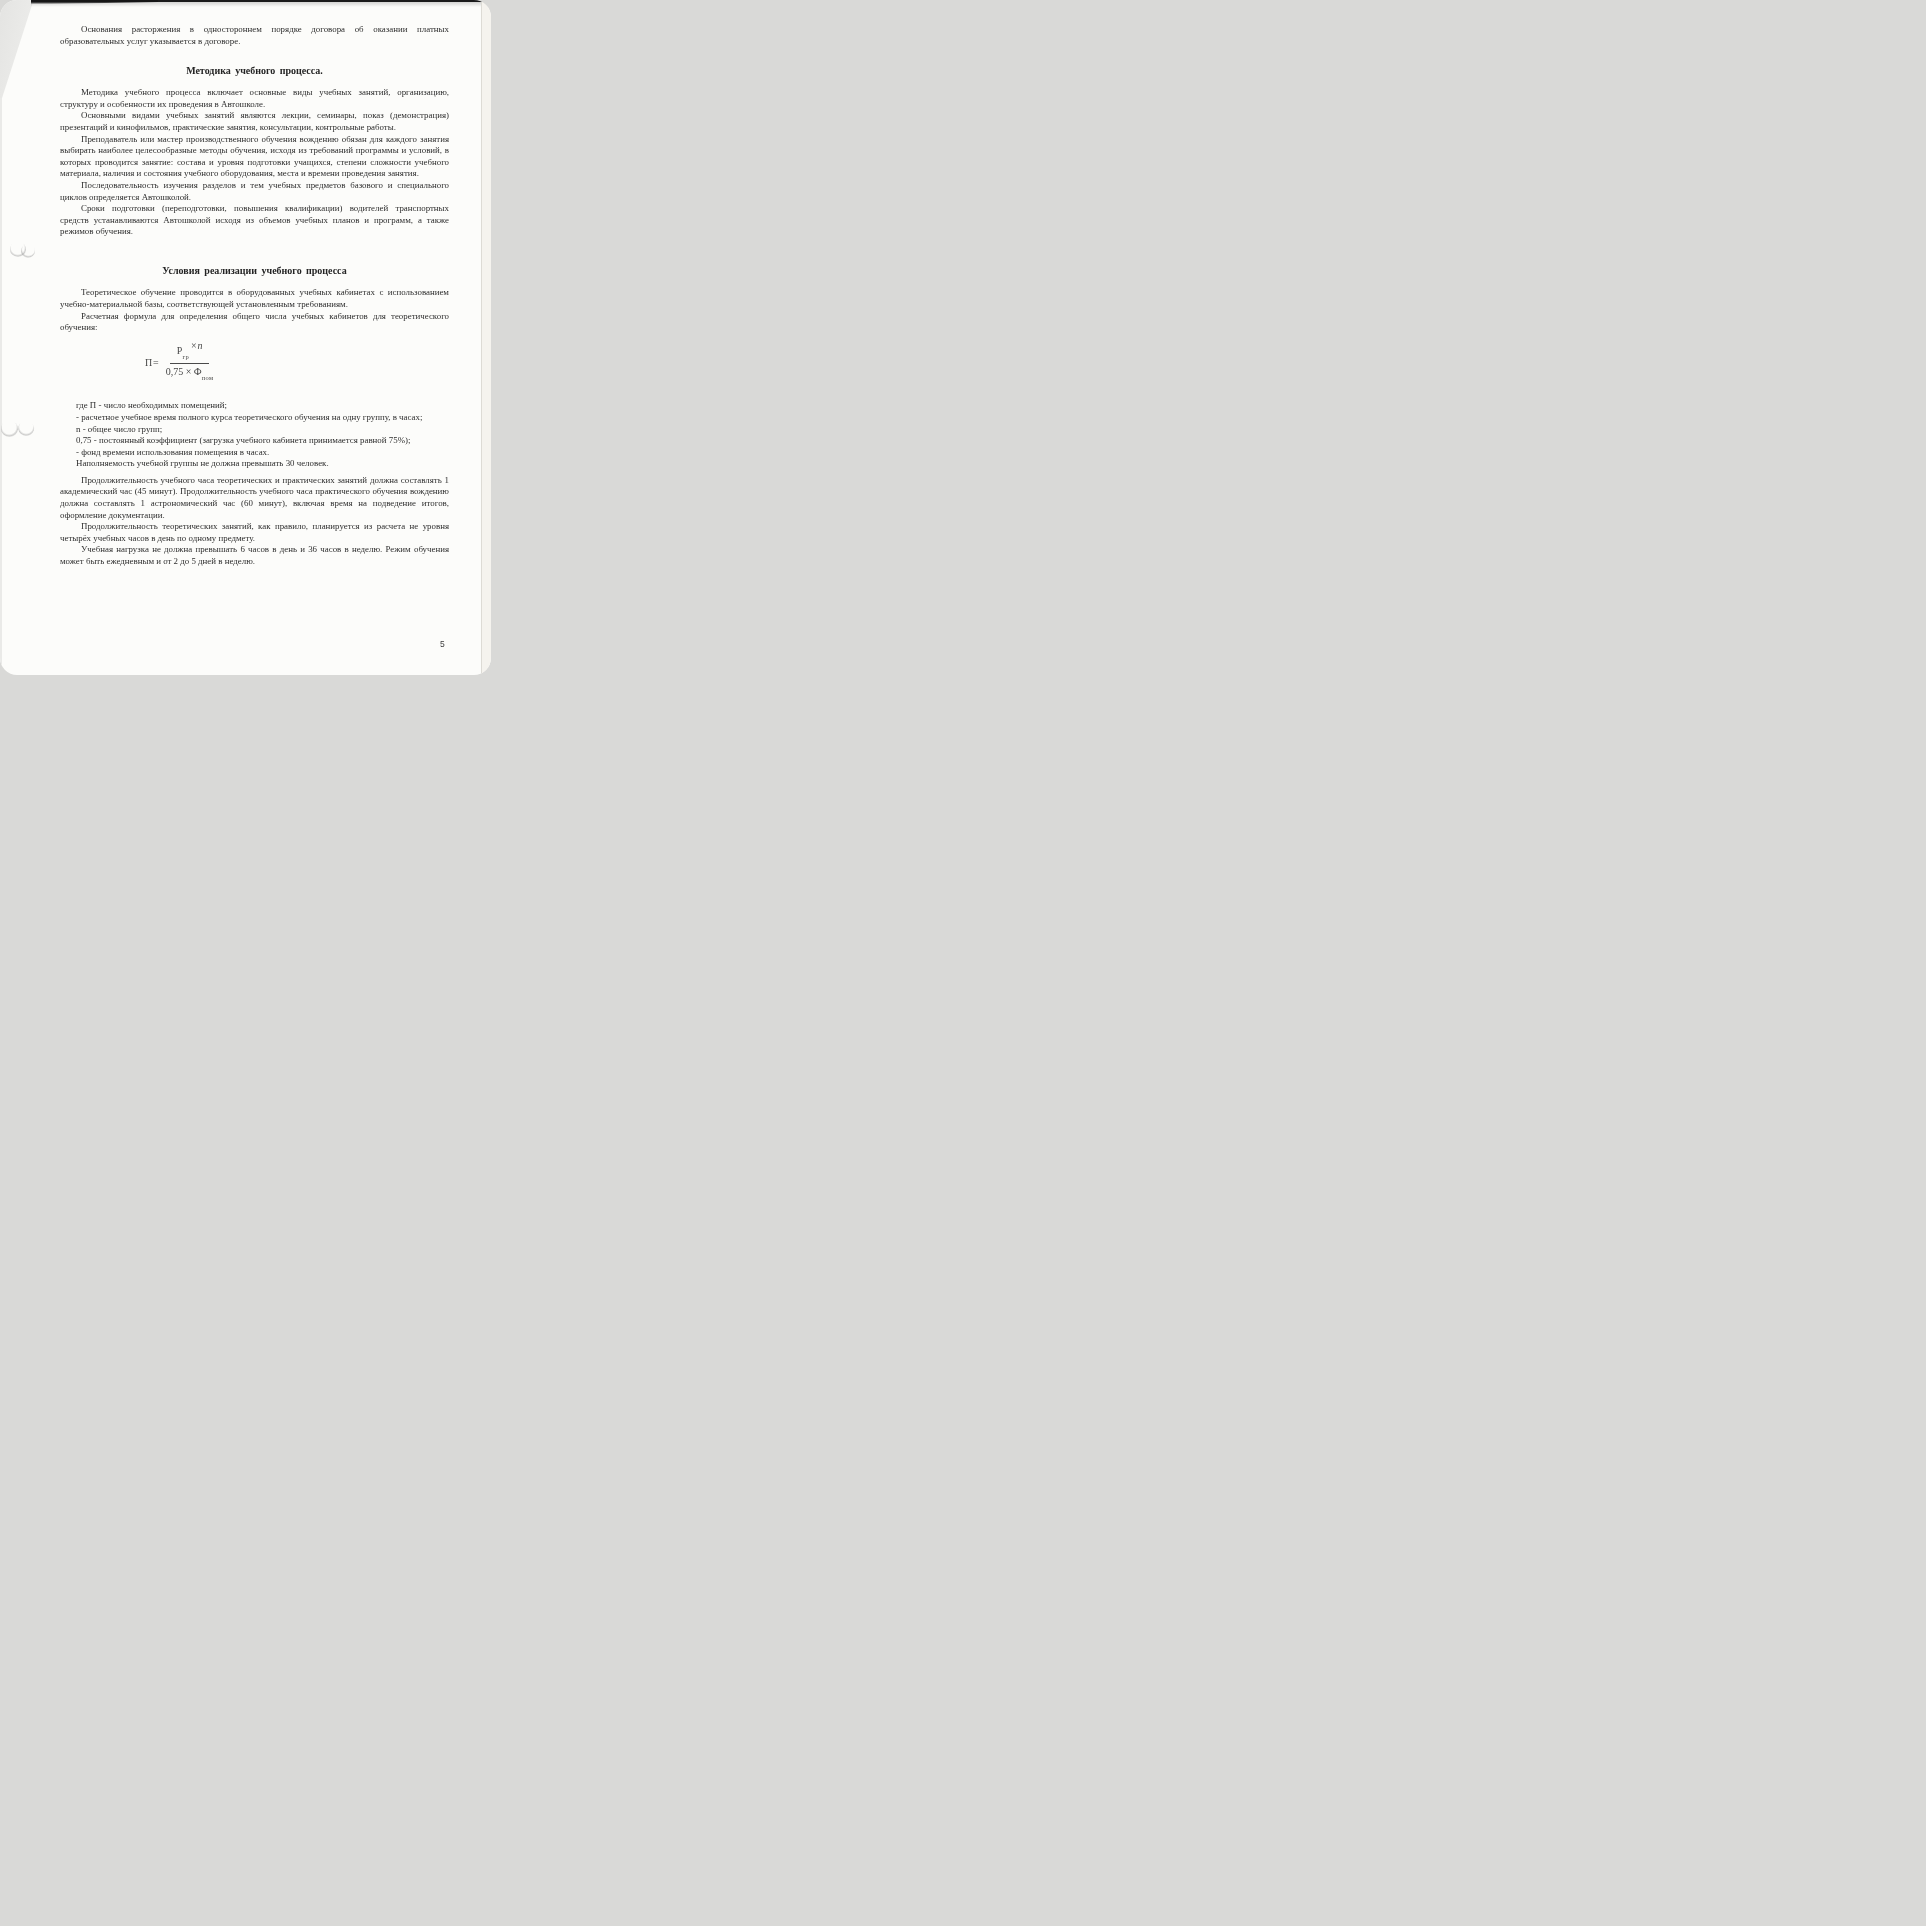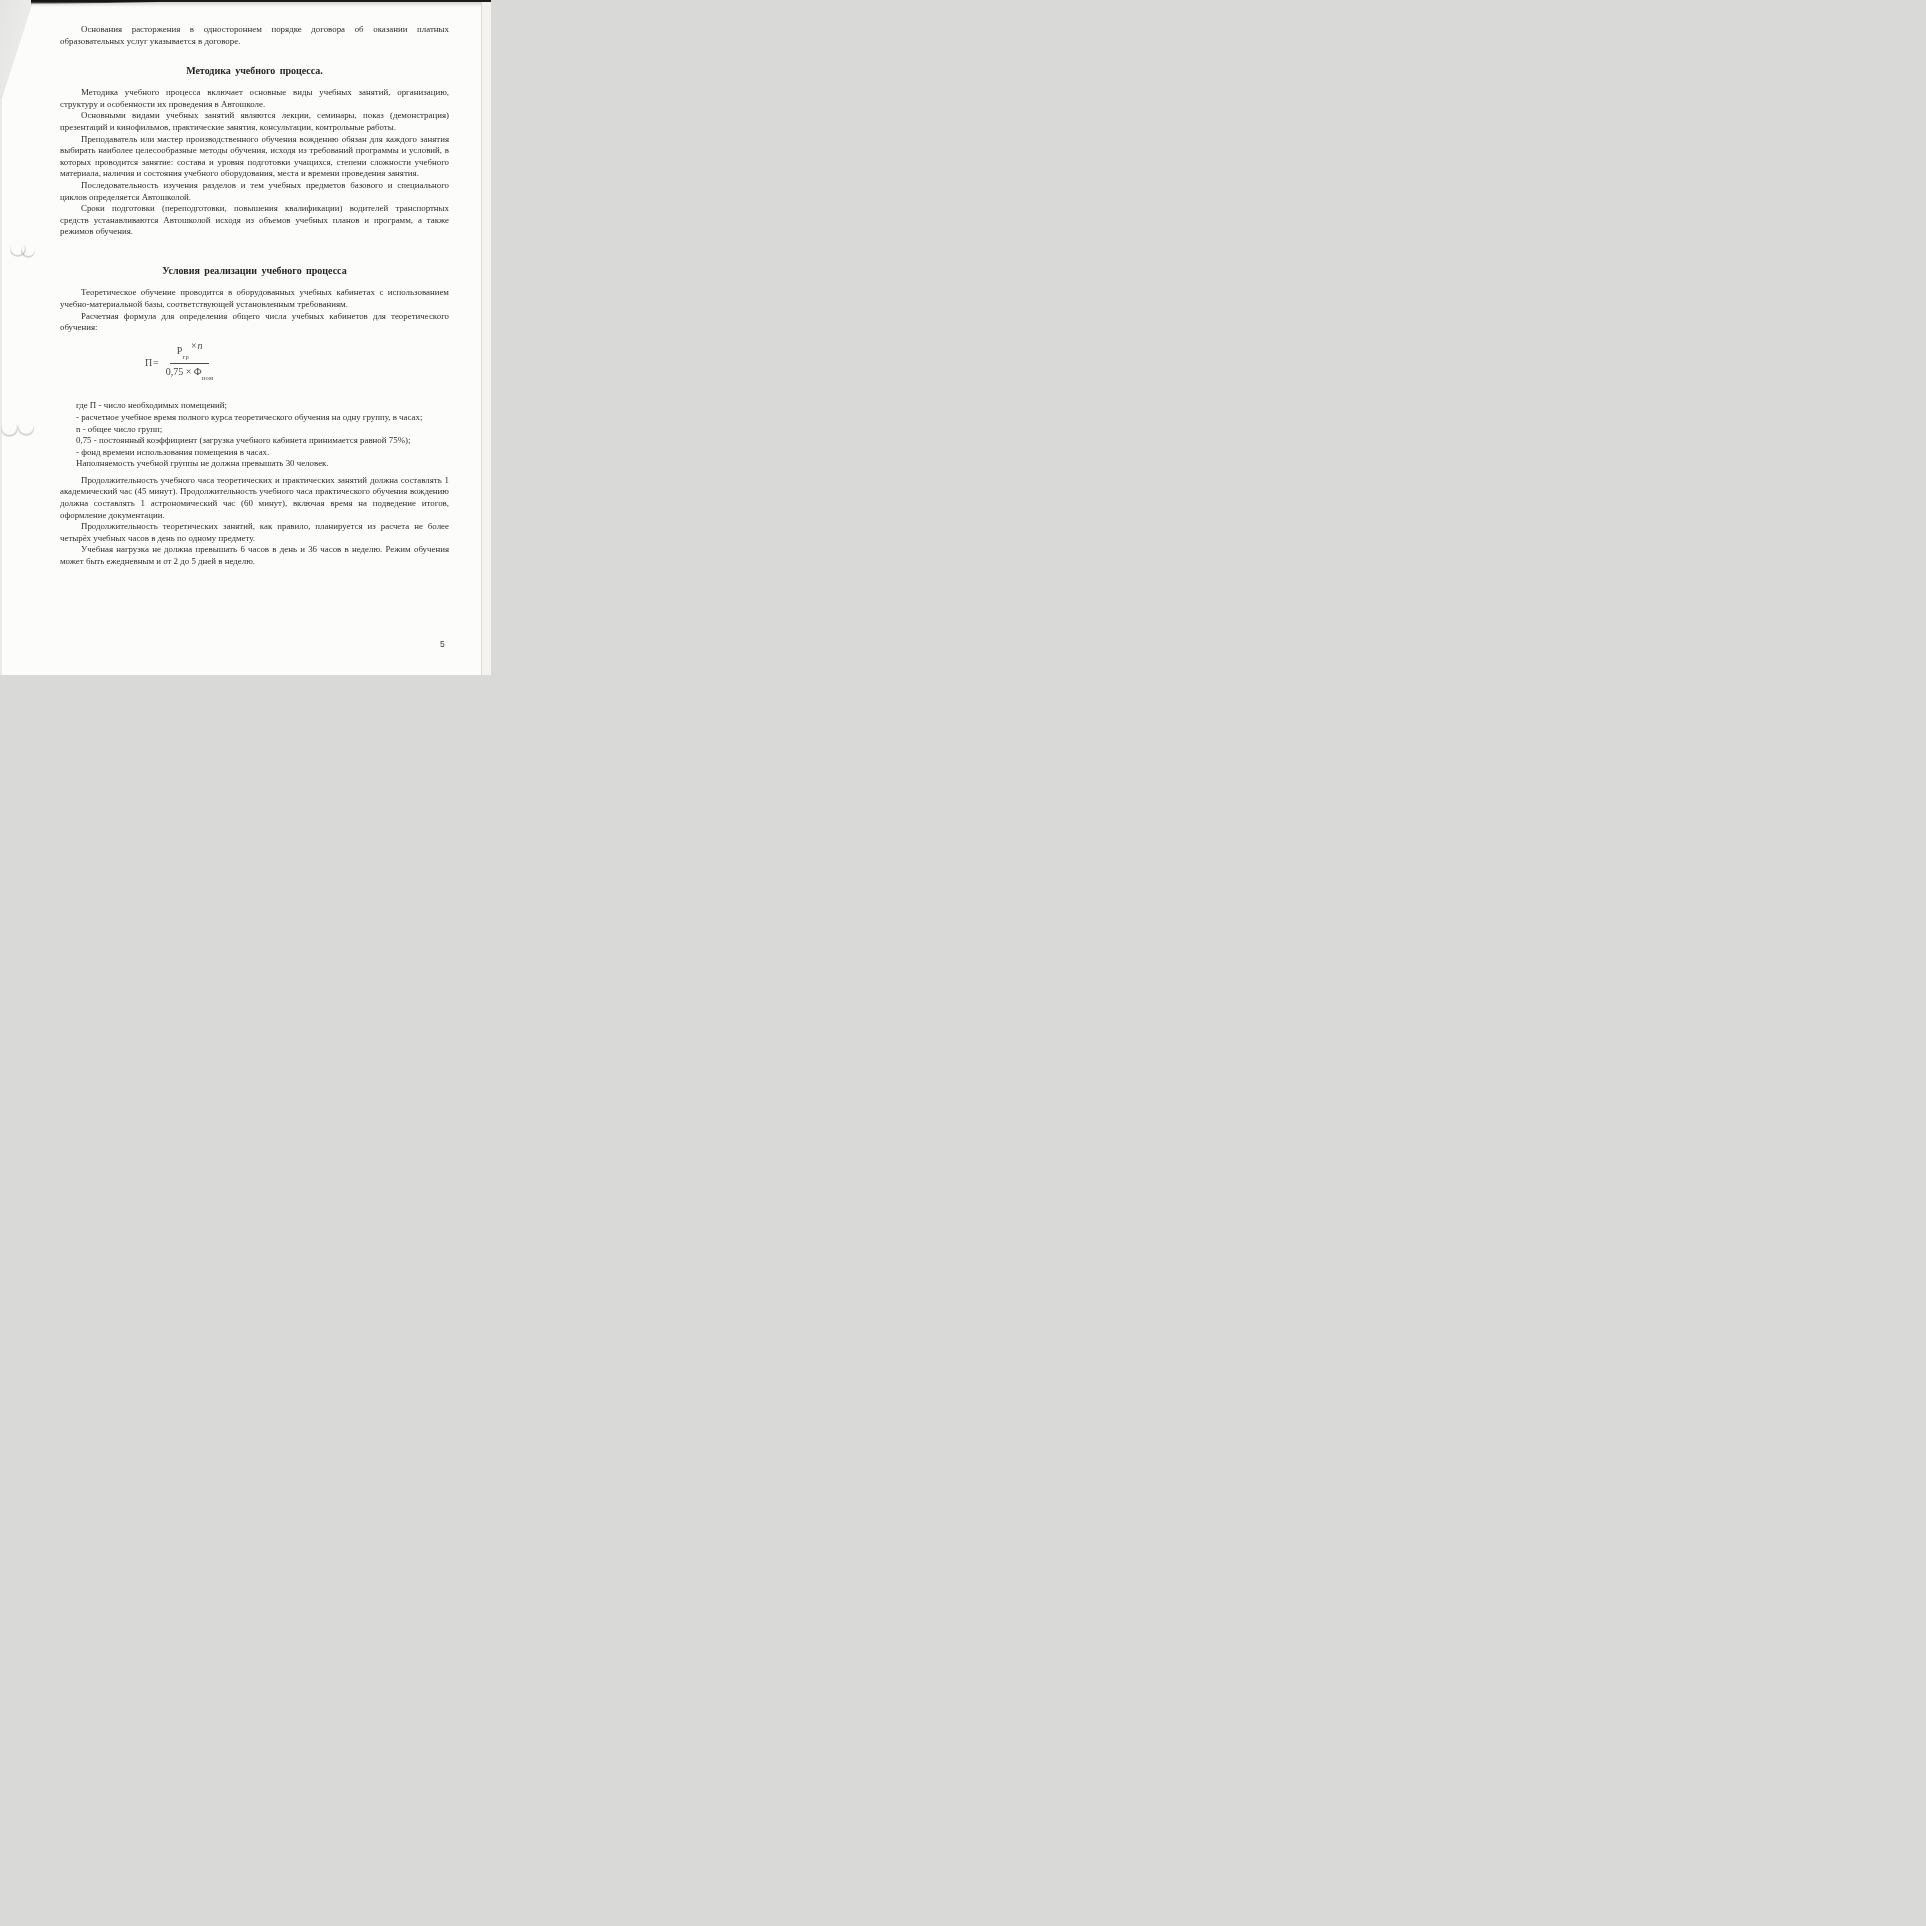--- a/index.html
+++ b/index.html
@@ -2,20 +2,21 @@
 <html style="font-size:6.2px"><head>
 <meta charset="utf-8">
 <style>
   html,body{margin:0;padding:0;background:#d9d9d7;}
   #scan{
     position:relative;
     width:491px;height:675px;
     background:#fcfcfa;
     overflow:hidden;
     font-family:"Liberation Serif", serif;
+    border-radius:17px;
   }
   
   .wedge{
     position:absolute;left:0;top:0;width:35px;height:100px;
     background:linear-gradient(100deg,#e4e4e2 0%,#ededeb 80%);
     clip-path:polygon(0 0,96% 0,4% 100%,0 100%);
   }
   .left-strip{
     position:absolute;left:0;top:98px;bottom:0;width:1.9px;
     background:#eaeae8;
@@ -136,21 +137,21 @@
     </div>
 
     <p class="def">где П - число необходимых помещений;</p>
     <p class="def">- расчетное учебное время полного курса теоретического обучения на одну группу, в часах;</p>
     <p class="def">n - общее число групп;</p>
     <p class="def">0,75 - постоянный коэффициент (загрузка учебного кабинета принимается равной 75%);</p>
     <p class="def">- фонд времени использования помещения в часах.</p>
     <p class="def">Наполняемость учебной группы не должна превышать 30 человек.</p>
 
     <p class="p gap-top">Продолжительность учебного часа теоретических и практических занятий должна составлять 1 академический час (45 минут). Продолжительность учебного часа практического обучения вождению должна составлять 1 астрономический час (60 минут), включая время на подведение итогов, оформление документации.</p>
-    <p class="p">Продолжительность теоретических занятий, как правило, планируется из расчета не более четырёх учебных часов в день по одному предмету.</p>
+    <p class="p">Продолжительность теоретических занятий, как правило, планируется из расчета не уровня четырёх учебных часов в день по одному предмету.</p>
     <p class="p">Учебная нагрузка не должна превышать 6 часов в день и 36 часов в неделю. Режим обучения может быть ежедневным и от 2 до 5 дней в неделю.</p>
 
   </div>
 
   <div class="page-number">5</div>
 
 </div>
 
 
 </body></html>

